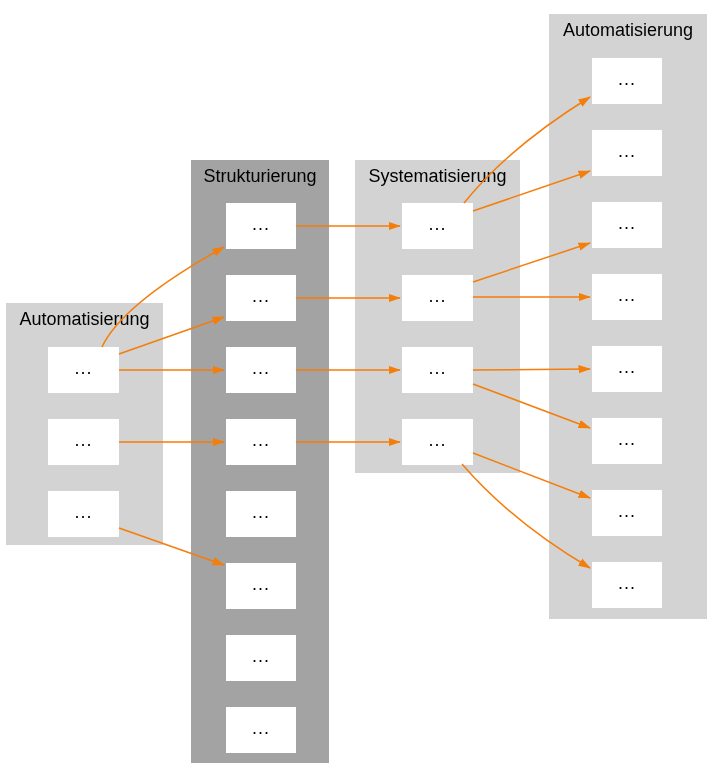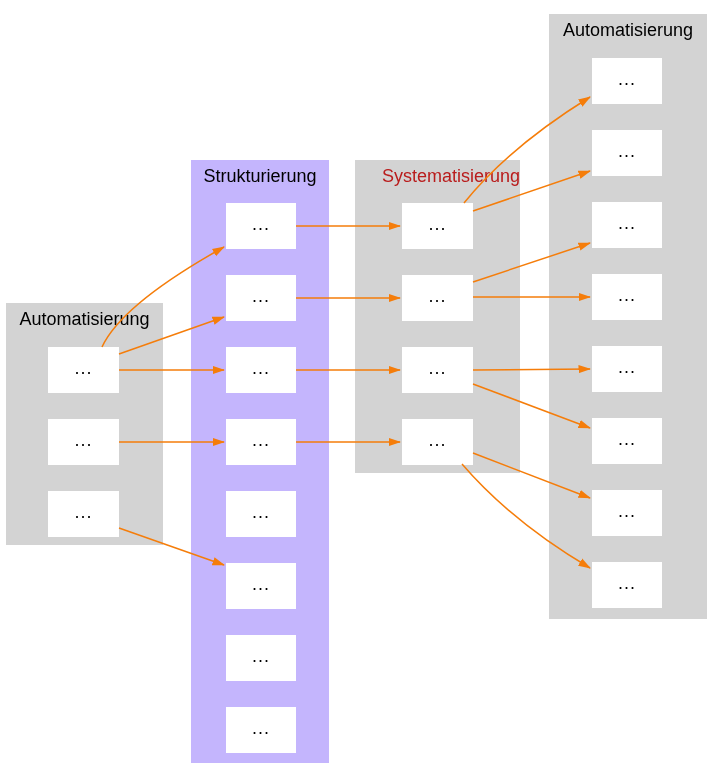--- a/index.html
+++ b/index.html
@@ -67,21 +67,21 @@
       </div>
       <div class="node" style="left: 48px; top: 347px; width: 71px; height: 46px; background: rgb(255, 255, 255);">
         <span class="node-label" style="color: rgb(0, 0, 0);">...</span>
       </div>
       <div class="node" style="left: 48px; top: 419px; width: 71px; height: 46px; background: rgb(255, 255, 255);">
         <span class="node-label" style="color: rgb(0, 0, 0);">...</span>
       </div>
       <div class="node" style="left: 48px; top: 491px; width: 71px; height: 46px; background: rgb(255, 255, 255);">
         <span class="node-label" style="color: rgb(0, 0, 0);">...</span>
       </div>
-      <div class="cluster" style="left: 191px; top: 160px; width: 138px; height: 603px; background: #c4b5fd;">
+      <div class="cluster" style="left: 191px; top: 160px; width: 138px; height: 603px; background: #a3a3a3;">
         <div class="cluster-title" style="color: rgb(0, 0, 0);">Strukturierung</div>
       </div>
       <div class="node" style="left: 226px; top: 203px; width: 70px; height: 46px; background: rgb(255, 255, 255);">
         <span class="node-label" style="color: rgb(0, 0, 0);">...</span>
       </div>
       <div class="node" style="left: 226px; top: 275px; width: 70px; height: 46px; background: rgb(255, 255, 255);">
         <span class="node-label" style="color: rgb(0, 0, 0);">...</span>
       </div>
       <div class="node" style="left: 226px; top: 347px; width: 70px; height: 46px; background: rgb(255, 255, 255);">
         <span class="node-label" style="color: rgb(0, 0, 0);">...</span>
@@ -95,21 +95,21 @@
       <div class="node" style="left: 226px; top: 563px; width: 70px; height: 46px; background: rgb(255, 255, 255);">
         <span class="node-label" style="color: rgb(0, 0, 0);">...</span>
       </div>
       <div class="node" style="left: 226px; top: 635px; width: 70px; height: 46px; background: rgb(255, 255, 255);">
         <span class="node-label" style="color: rgb(0, 0, 0);">...</span>
       </div>
       <div class="node" style="left: 226px; top: 707px; width: 70px; height: 46px; background: rgb(255, 255, 255);">
         <span class="node-label" style="color: rgb(0, 0, 0);">...</span>
       </div>
       <div class="cluster" style="left: 355px; top: 160px; width: 165px; height: 313px; background: rgb(211, 211, 211);">
-        <div class="cluster-title" style="color: #b91c1c; text-align: right;">Systematisierung</div>
+        <div class="cluster-title" style="color: #000000;">Systematisierung</div>
       </div>
       <div class="node" style="left: 402px; top: 203px; width: 71px; height: 46px; background: rgb(255, 255, 255);">
         <span class="node-label" style="color: rgb(0, 0, 0);">...</span>
       </div>
       <div class="node" style="left: 402px; top: 275px; width: 71px; height: 46px; background: rgb(255, 255, 255);">
         <span class="node-label" style="color: rgb(0, 0, 0);">...</span>
       </div>
       <div class="node" style="left: 402px; top: 347px; width: 71px; height: 46px; background: rgb(255, 255, 255);">
         <span class="node-label" style="color: rgb(0, 0, 0);">...</span>
       </div>

